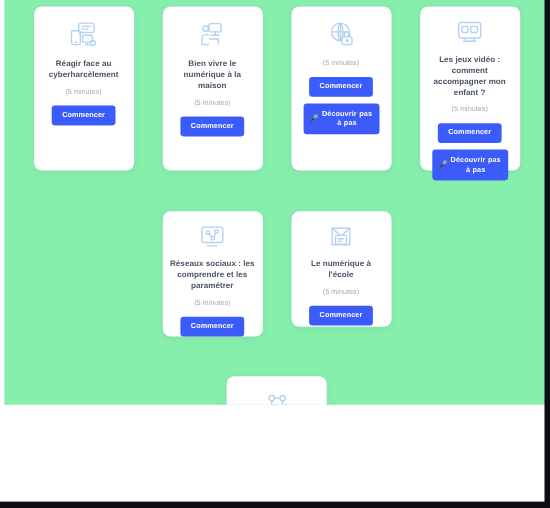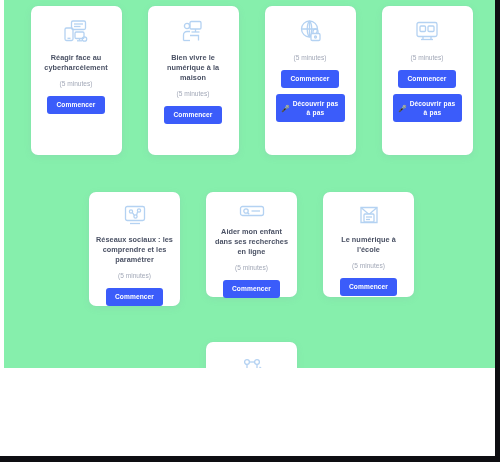--- a/index.html
+++ b/index.html
@@ -205,20 +205,21 @@
       <span class="card-icon">
         <svg width="24" height="22" viewBox="0 0 24 22" fill="none" stroke="currentColor" stroke-width="1.3">
           <rect x="2" y="2.5" width="20" height="14" rx="1.8"></rect>
           <rect x="5" y="6" width="5.5" height="5.5" rx="1"></rect>
           <rect x="13" y="6" width="6" height="5.5" rx="1"></rect>
           <line x1="8" y1="16.5" x2="8" y2="19"></line>
           <line x1="16" y1="16.5" x2="16" y2="19"></line>
           <line x1="6" y1="19.5" x2="18" y2="19.5"></line>
         </svg>
       </span>
+      <div class="card-title">Les jeux vidéo : comment accompagner mon enfant ?</div>
       <div class="card-duration">(5 minutes)</div>
       <button class="btn btn-start">Commencer</button>
       <button class="btn btn-stepbystep">
           <span class="mic-glyph">🎤</span>
           <span>Découvrir pas à pas</span>
         </button>
     </div>
 
   </div>
 
@@ -233,33 +234,20 @@
           <circle cx="12.5" cy="12.5" r="1.6"></circle>
           <path d="M9.4 8.6l1.9 2.7M14.6 7.6l-1 3.6"></path>
           <line x1="7" y1="19.5" x2="17" y2="19.5"></line>
         </svg>
       </span>
       <div class="card-title">Réseaux sociaux : les comprendre et les paramétrer</div>
       <div class="card-duration">(5 minutes)</div>
       <button class="btn btn-start">Commencer</button>
     </div>
 
-    <div class="card h-short">
-      <span class="card-icon">
-        <svg width="26" height="14" viewBox="0 0 26 14" fill="none" stroke="currentColor" stroke-width="1.3">
-          <rect x="1.5" y="2.5" width="23" height="9" rx="2"></rect>
-          <circle cx="7" cy="7" r="2.2"></circle>
-          <line x1="8.7" y1="8.7" x2="10.2" y2="10.2"></line>
-          <line x1="12.5" y1="7" x2="21" y2="7"></line>
-        </svg>
-      </span>
-      <div class="card-title">Aider mon enfant dans ses recherches en ligne</div>
-      <div class="card-duration">(5 minutes)</div>
-      <button class="btn btn-start">Commencer</button>
-    </div>
 
     <div class="card h-short">
       <span class="card-icon">
         <svg width="22" height="22" viewBox="0 0 22 22" fill="none" stroke="currentColor" stroke-width="1.3">
           <path d="M3 3.5h16v15H3z"></path>
           <path d="M3 3.5l8 7 8-7"></path>
           <rect x="6" y="10" width="10" height="8" rx="1" fill="#fff"></rect>
           <line x1="8" y1="13" x2="14" y2="13"></line>
           <line x1="8" y1="15.5" x2="12" y2="15.5"></line>
         </svg>

